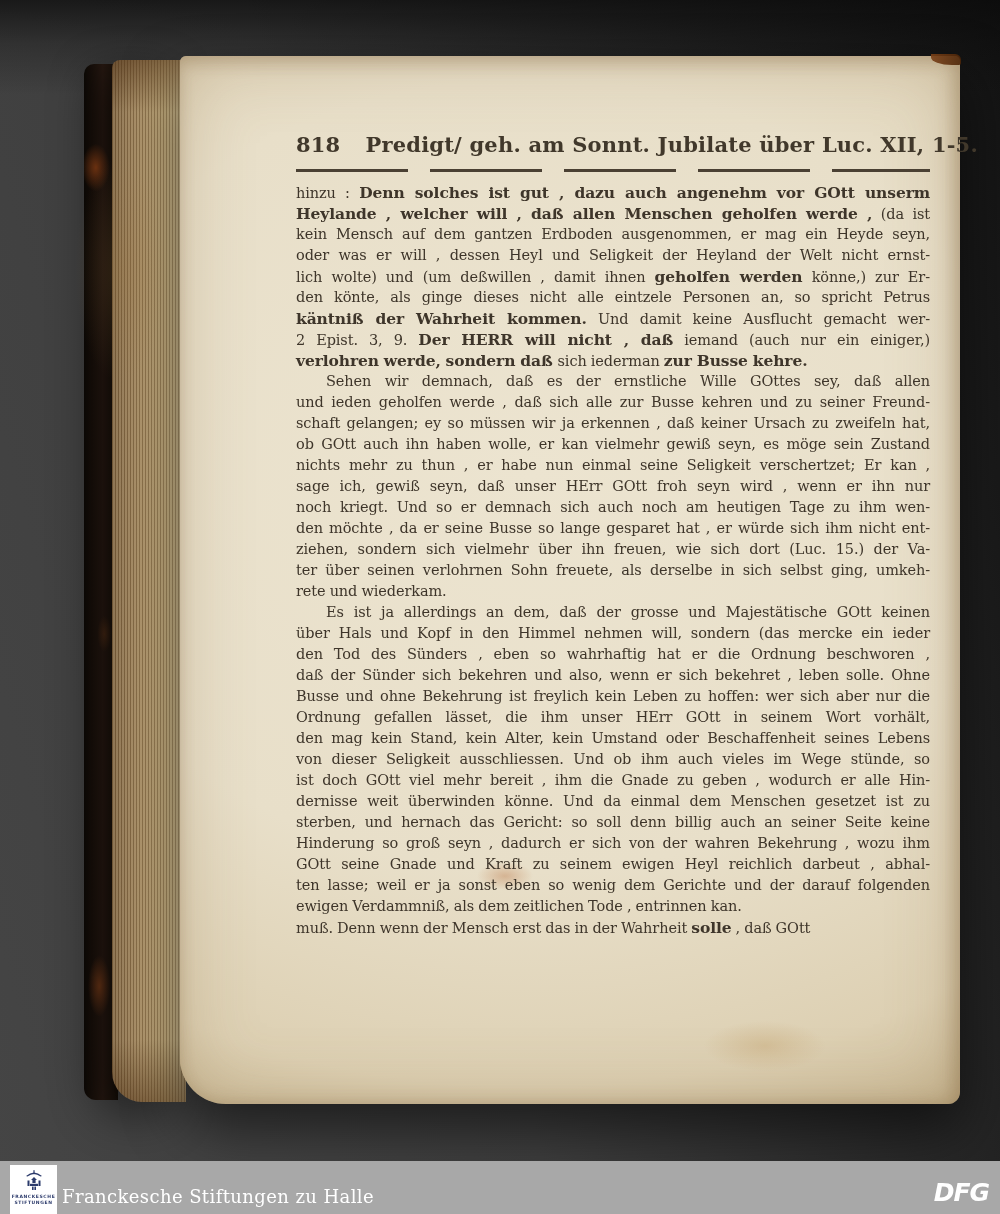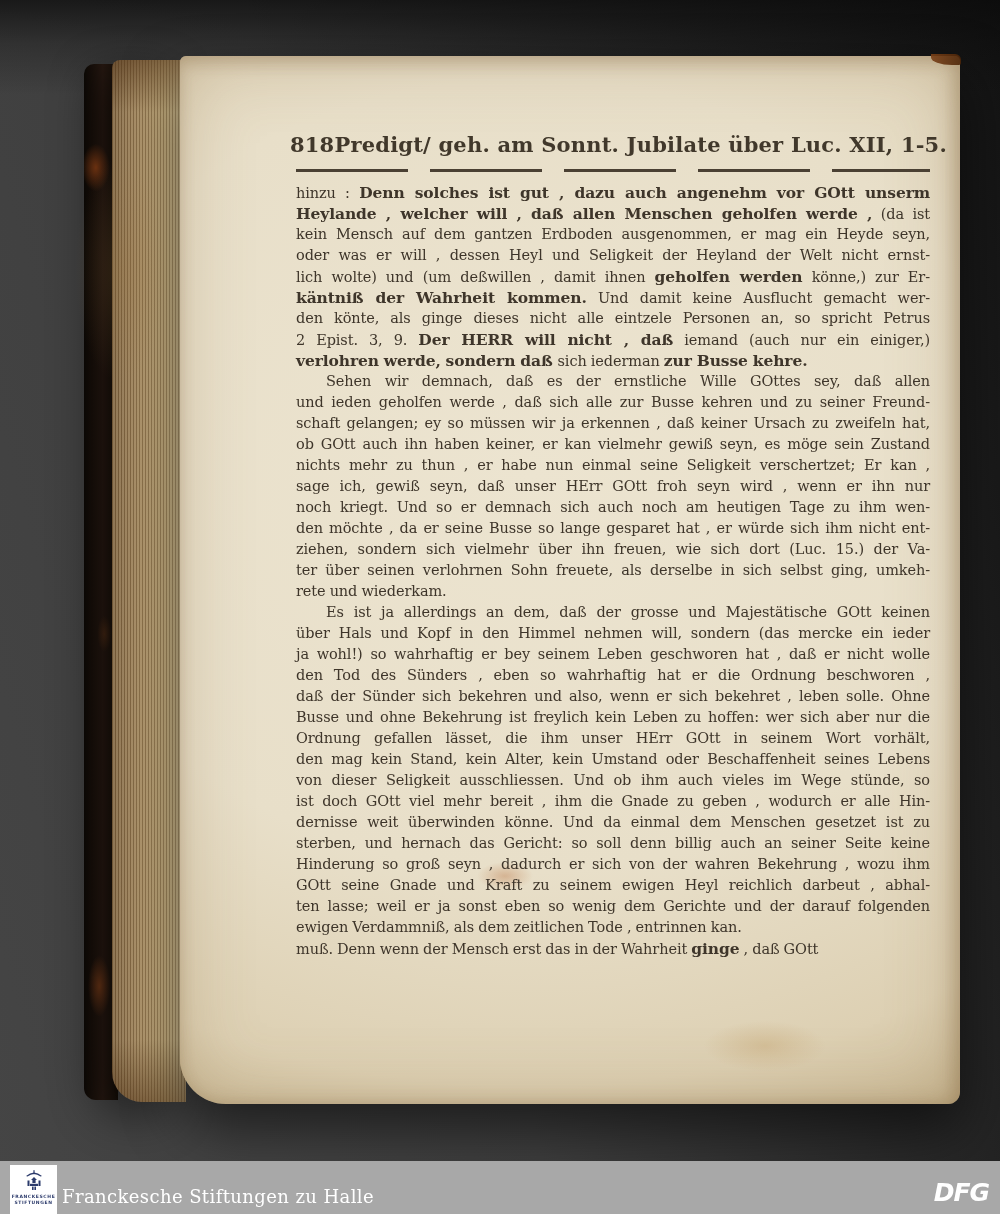--- a/index.html
+++ b/index.html
@@ -47,22 +47,22 @@
   }
   .stain{position:absolute;pointer-events:none;}
   .stain.s1{left:285px;top:800px;width:80px;height:40px;
     background:radial-gradient(closest-side,rgba(175,92,38,.33),rgba(175,92,38,0) 70%);}
   .stain.s2{left:500px;top:955px;width:170px;height:70px;
     background:radial-gradient(closest-side,rgba(186,146,86,.30),rgba(186,146,86,0) 72%);}
   .stain.s3{left:60px;top:120px;width:120px;height:300px;
     background:radial-gradient(closest-side,rgba(150,112,60,.22),rgba(150,112,60,0) 75%);}
   
   .running-head{
-    position:absolute;left:110px;top:76px;width:634px;
-    display:flex;align-items:baseline;gap:0;
+    position:absolute;left:116px;top:76px;width:634px;
+    display:flex;align-items:baseline;gap:25px;
     font-size:21px;font-weight:600;color:#41382b;letter-spacing:.2px;
     white-space:nowrap;
   }
   .head-rule{
     position:absolute;left:116px;top:113px;width:634px;height:3px;
     background:repeating-linear-gradient(90deg,#4a4033 0 112px,transparent 112px 134px);
   }
   .text-block{
     position:absolute;left:116px;top:126px;width:634px;
     color:#3e352a;font-size:14.5px;letter-spacing:-.1px;word-spacing:-.4px;
@@ -113,52 +113,51 @@
       <span>Predigt/ geh. am Sonnt. Jubilate über Luc. XII, 1-5.</span>
     </div>
     <div class="head-rule"></div>
 
     <div class="text-block">
         <div class="tline"><span class="seg">hinzu :  </span><span class="seg b">Denn solches ist gut , dazu auch angenehm vor GOtt unserm</span></div>
         <div class="tline"><span class="seg b">Heylande , welcher will , daß allen Menschen geholfen werde ,</span><span class="seg"> (da ist</span></div>
         <div class="tline"><span class="seg">kein Mensch auf dem gantzen Erdboden ausgenommen, er mag ein Heyde seyn,</span></div>
         <div class="tline"><span class="seg">oder was er will , dessen Heyl und Seligkeit der Heyland der Welt nicht ernst-</span></div>
         <div class="tline"><span class="seg">lich wolte) und (um deßwillen , damit ihnen </span><span class="seg b">geholfen werden</span><span class="seg"> könne,) zur Er-</span></div>
+        <div class="tline"><span class="seg">den könte, als ginge dieses nicht alle eintzele Personen an, so spricht  Petrus</span></div>
         <div class="tline"><span class="seg b">käntniß der Wahrheit kommen.</span><span class="seg">  Und damit keine Ausflucht gemacht wer-</span></div>
-        <div class="tline"><span class="seg">den könte, als ginge dieses nicht alle eintzele Personen an, so spricht  Petrus</span></div>
         <div class="tline"><span class="seg">2 Epist. 3, 9. </span><span class="seg b">Der HERR will nicht , daß</span><span class="seg"> iemand (auch nur ein einiger,)</span></div>
         <div class="tline endl"><span class="seg b">verlohren werde, sondern daß </span><span class="seg">sich iederman </span><span class="seg b">zur Busse kehre.</span></div>
         <div class="tline ind"><span class="seg">Sehen wir demnach, daß es der ernstliche Wille GOttes sey, daß allen</span></div>
         <div class="tline"><span class="seg">und ieden geholfen werde , daß sich alle zur Busse kehren und zu seiner Freund-</span></div>
         <div class="tline"><span class="seg">schaft gelangen; ey so müssen wir ja erkennen , daß keiner Ursach zu zweifeln hat,</span></div>
-        <div class="tline"><span class="seg">ob GOtt auch ihn haben keiner, er kan vielmehr gewiß seyn, es möge sein Zustand</span></div>
+        <div class="tline"><span class="seg">ob GOtt auch ihn haben wolle, er kan vielmehr gewiß seyn, es möge sein Zustand</span></div>
         <div class="tline"><span class="seg">nichts mehr zu thun , er habe nun einmal seine Seligkeit verschertzet;  Er kan ,</span></div>
         <div class="tline"><span class="seg">sage ich, gewiß seyn, daß unser HErr GOtt froh seyn wird , wenn er ihn nur</span></div>
         <div class="tline"><span class="seg">noch kriegt.  Und so er demnach sich auch noch am heutigen Tage zu ihm wen-</span></div>
         <div class="tline"><span class="seg">den möchte , da er seine Busse so lange gesparet hat , er würde sich ihm nicht ent-</span></div>
         <div class="tline"><span class="seg">ziehen, sondern sich vielmehr über ihn freuen, wie sich dort (Luc. 15.) der Va-</span></div>
         <div class="tline"><span class="seg">ter über seinen verlohrnen Sohn freuete, als derselbe in sich selbst ging, umkeh-</span></div>
         <div class="tline endl"><span class="seg">rete und wiederkam.</span></div>
         <div class="tline ind"><span class="seg">Es ist ja allerdings an dem, daß der grosse und Majestätische GOtt keinen</span></div>
         <div class="tline"><span class="seg">über Hals und Kopf in den Himmel nehmen will, sondern (das mercke ein ieder</span></div>
-        <div class="tline"><span class="seg">ja wohl!) so wahrhaftig er bey seinem Leben geschworen hat , daß er nicht wolle</span></div>
         <div class="tline"><span class="seg">den Tod des Sünders , eben so wahrhaftig hat er die Ordnung beschworen ,</span></div>
         <div class="tline"><span class="seg">daß der Sünder sich bekehren und also, wenn er sich bekehret , leben solle. Ohne</span></div>
         <div class="tline"><span class="seg">Busse und ohne Bekehrung ist freylich kein Leben zu hoffen: wer sich aber nur die</span></div>
         <div class="tline"><span class="seg">Ordnung gefallen lässet, die ihm unser HErr GOtt in seinem Wort vorhält,</span></div>
         <div class="tline"><span class="seg">den mag kein Stand, kein Alter, kein Umstand oder Beschaffenheit seines Lebens</span></div>
         <div class="tline"><span class="seg">von dieser Seligkeit ausschliessen.  Und ob ihm auch vieles im Wege stünde, so</span></div>
         <div class="tline"><span class="seg">ist doch GOtt viel mehr bereit , ihm die Gnade zu geben , wodurch er alle Hin-</span></div>
         <div class="tline"><span class="seg">dernisse weit überwinden könne.  Und da einmal dem Menschen gesetzet ist zu</span></div>
         <div class="tline"><span class="seg">sterben, und hernach das Gericht: so soll denn billig auch an seiner Seite keine</span></div>
         <div class="tline"><span class="seg">Hinderung so groß seyn , dadurch er sich von der wahren Bekehrung , wozu ihm</span></div>
         <div class="tline"><span class="seg">GOtt seine Gnade und Kraft zu seinem ewigen Heyl reichlich darbeut , abhal-</span></div>
         <div class="tline"><span class="seg">ten lasse; weil er ja sonst eben so wenig dem Gerichte und der darauf folgenden</span></div>
         <div class="tline endl"><span class="seg">ewigen Verdammniß, als dem zeitlichen Tode , entrinnen kan.</span></div>
-        <div class="tline endl"><span class="seg">muß.  Denn wenn der Mensch erst das in der Wahrheit </span><span class="seg b">ginge</span><span class="seg"> , daß GOtt</span></div>
+        <div class="tline endl"><span class="seg">muß.  Denn wenn der Mensch erst das in der Wahrheit </span><span class="seg b">solle</span><span class="seg"> , daß GOtt</span></div>
       </div>
   </div>
   <div class="stain s3"></div>
 
   <div class="footer">
     <div class="logo-box">
       <span>
         <svg width="26" height="26" viewBox="0 0 26 26">
           <g fill="#2b3a6b">
             <path d="M5 8 Q13 1 21 8 L19.5 8.6 Q13 3.4 6.5 8.6 Z"></path>

